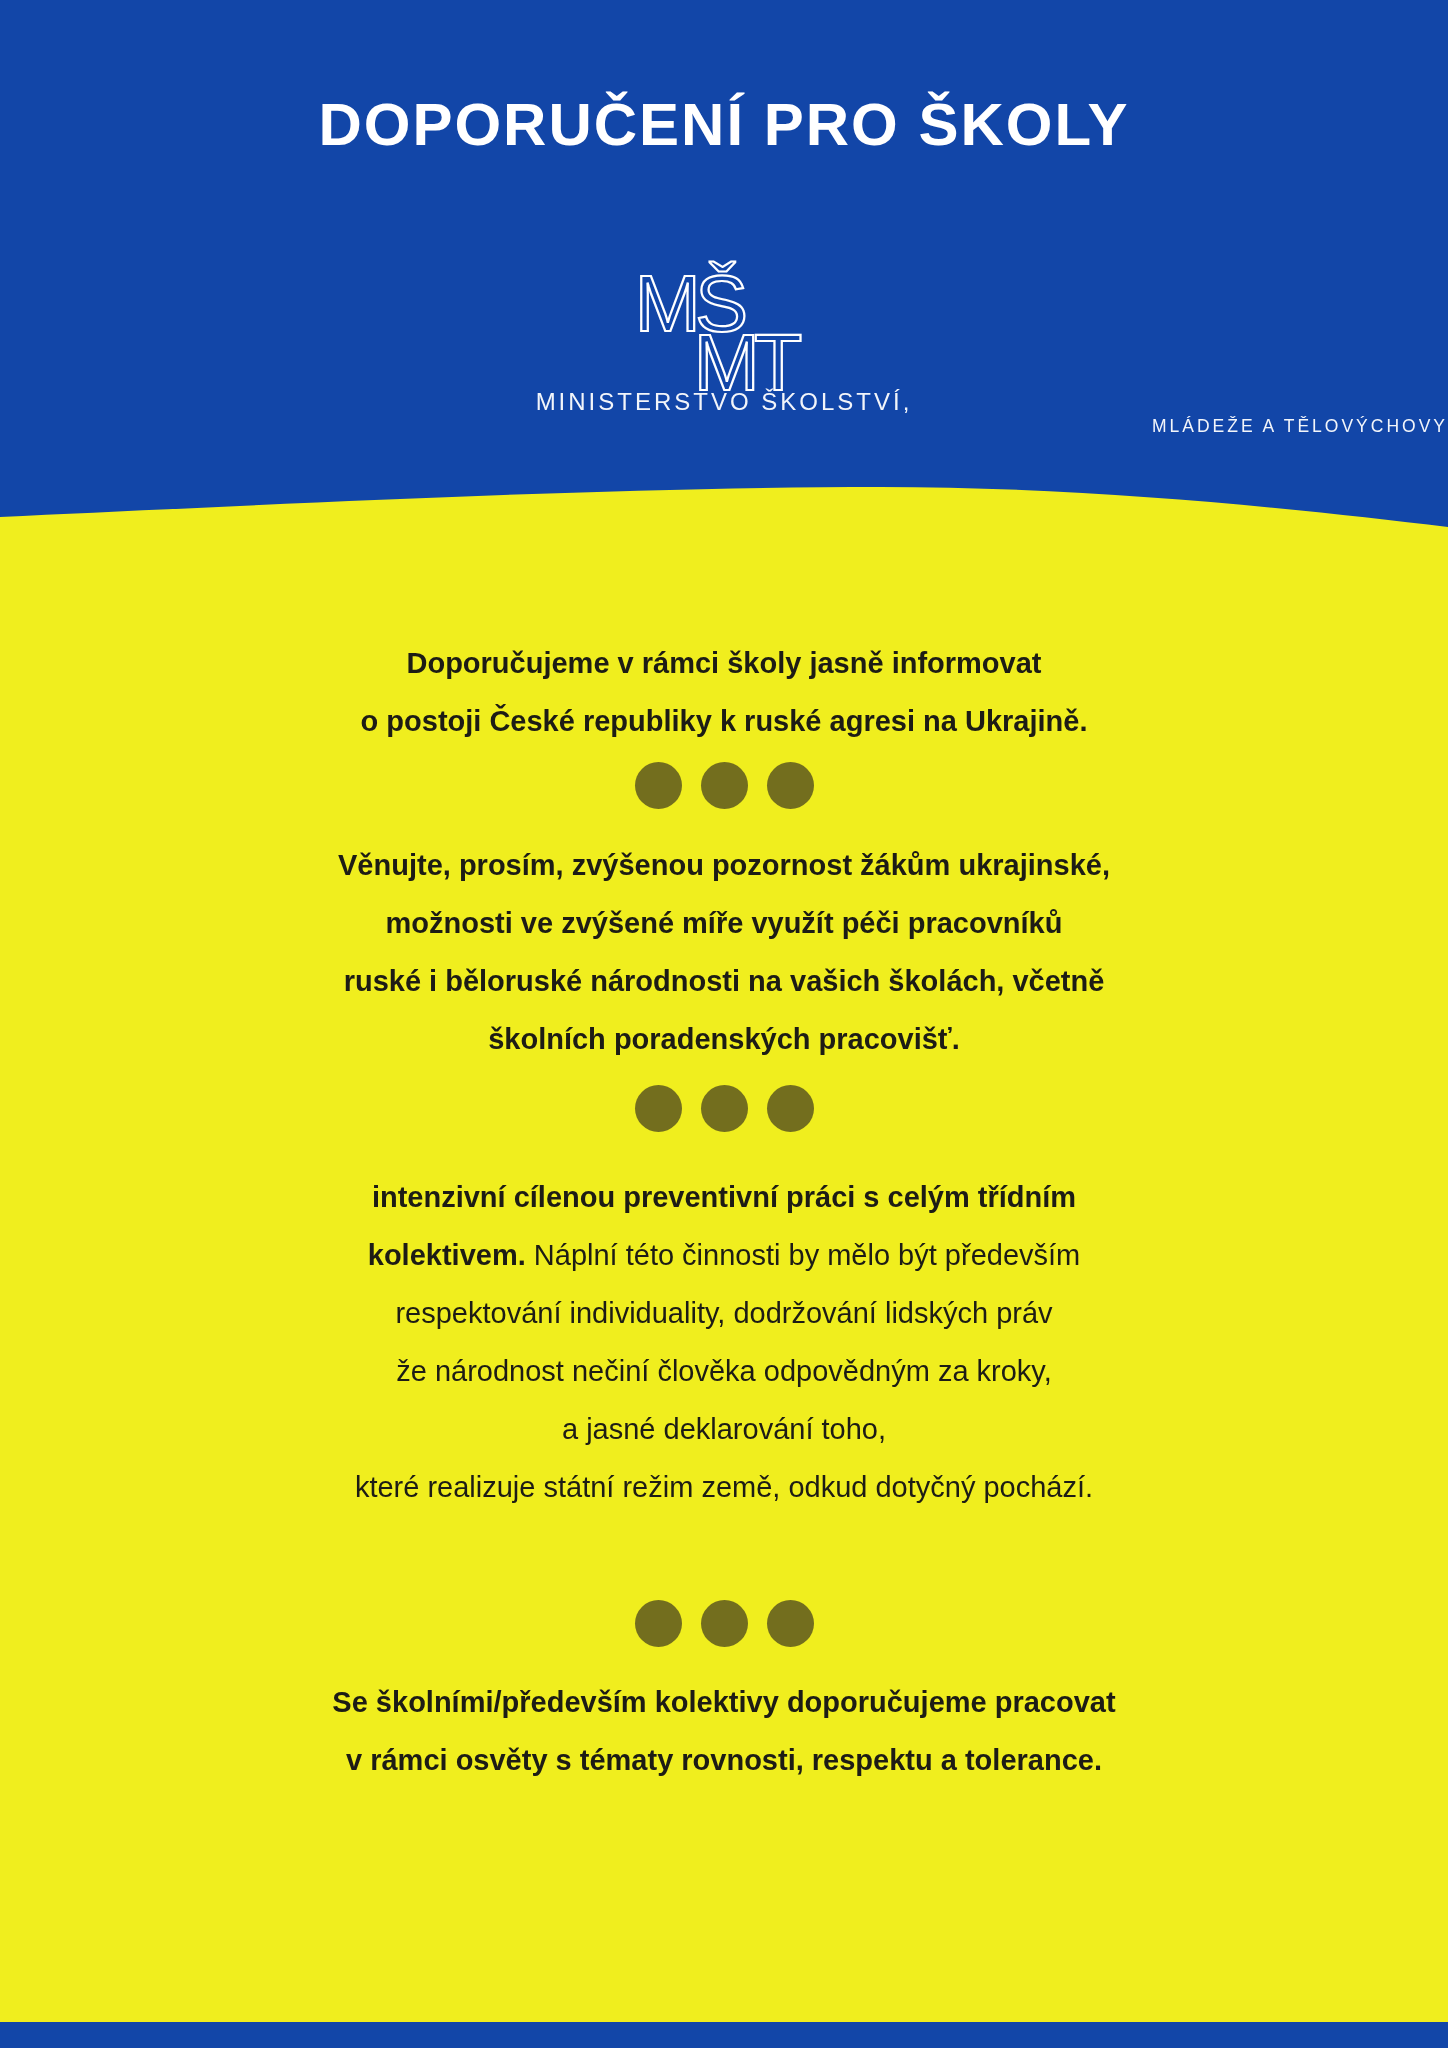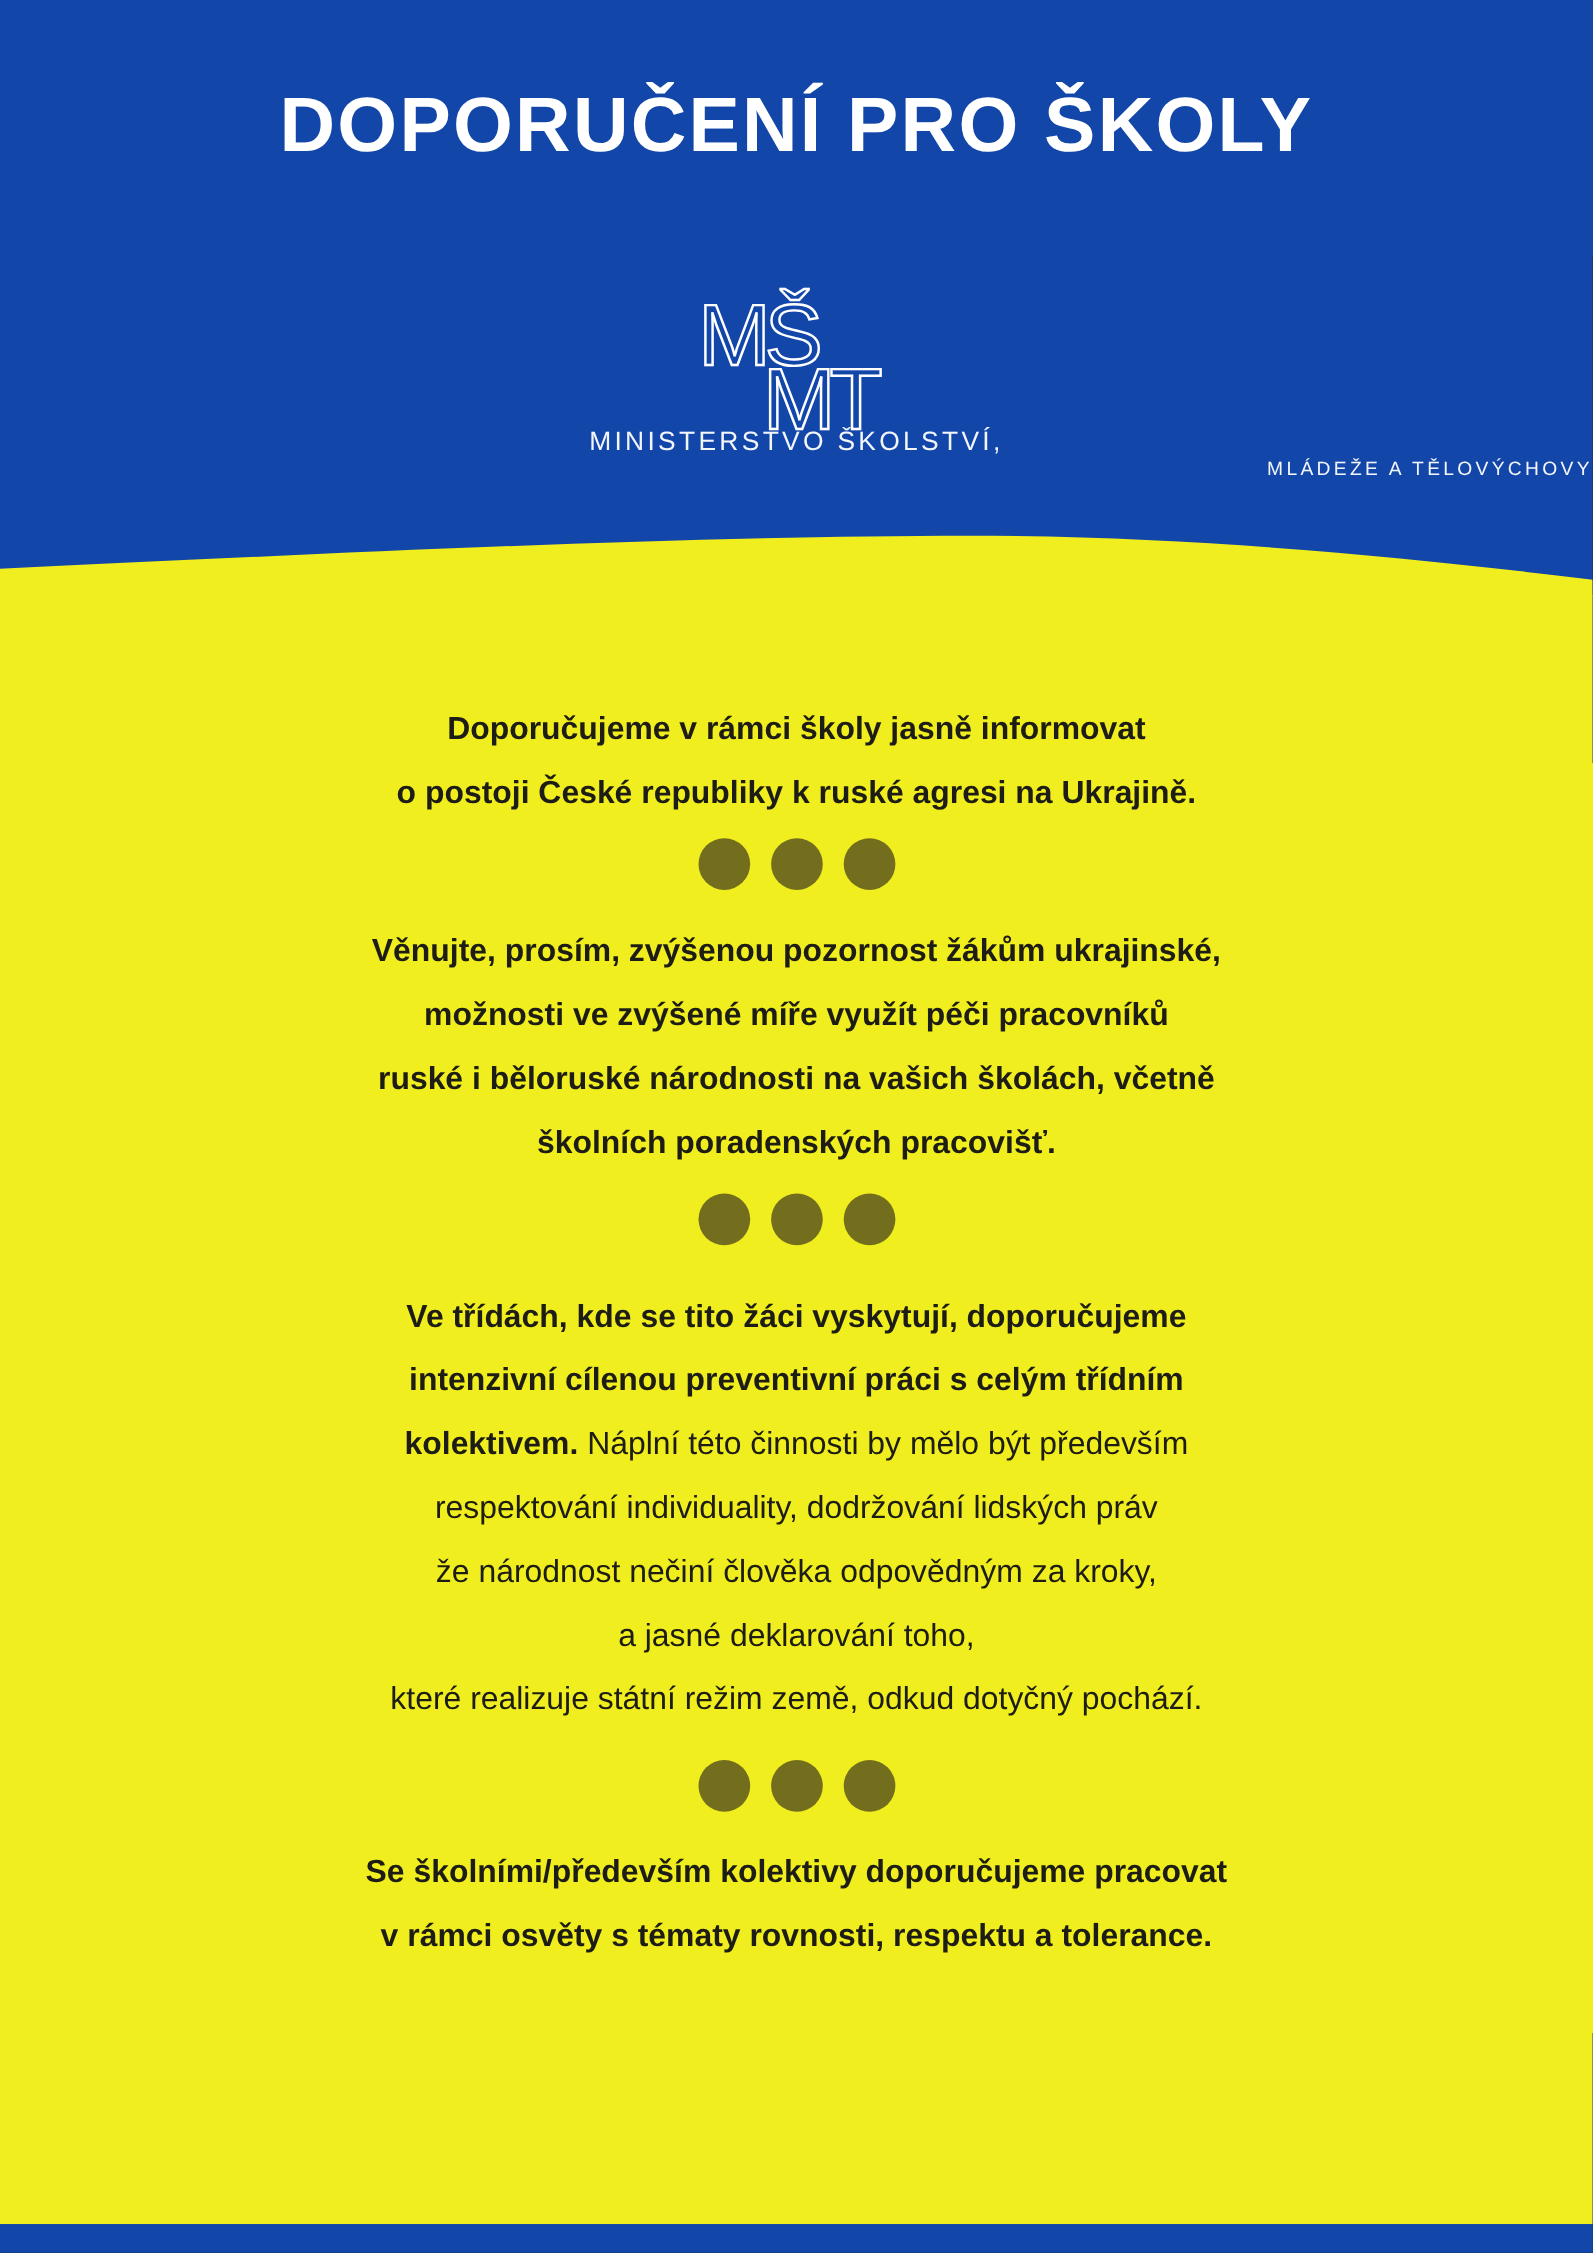--- a/index.html
+++ b/index.html
@@ -6,23 +6,23 @@
     --blue:#1246a8; --yellow:#f0ee1e; --olive:#736e1e; --ink:#1d1c15; --white:#ffffff;
   }
   html,body{margin:0;padding:0;background:#222;}
   .poster{
     position:relative; width:1448px; height:2048px; margin:0 auto;
     background:var(--blue); overflow:hidden;
     font-family:"Liberation Sans", sans-serif;
   }
   
   .title{
-    position:absolute; top:73px; left:0; width:100%; margin:0;
+    position:absolute; top:90px; left:0; width:100%; margin:0;
     text-align:center; color:var(--white);
-    font-size:70px; font-weight:700; letter-spacing:2px; line-height:1.15;
+    font-size:60px; font-weight:700; letter-spacing:2px; line-height:1.15;
     white-space:nowrap;
   }
   .monogram{
     position:absolute; top:256px; left:50%; transform:translateX(-50%);
     width:250px; height:138px;
   }
   .monogram text{
     font-family:"Liberation Sans", sans-serif;
     font-size:86px; fill:none; stroke:var(--white); stroke-width:2.4px;
     letter-spacing:-6px;
@@ -98,21 +98,20 @@
       <div class="line"><span class="seg bold">školních poradenských pracovišť.</span></div>
     </section>
 
   <div class="dots d2">
     <span class="dot"></span>
     <span class="dot"></span>
     <span class="dot"></span>
   </div>
 
   <section class="para p3">
-      <div class="line"><span class="seg bold">Ve třídách, kde se tito žáci vyskytují, doporučujeme</span></div>
       <div class="line"><span class="seg bold">intenzivní cílenou preventivní práci s celým třídním</span></div>
       <div class="line"><span class="seg bold">kolektivem.</span><span class="seg"> Náplní této činnosti by mělo být především</span></div>
       <div class="line"><span class="seg">respektování individuality, dodržování lidských práv</span></div>
       <div class="line"><span class="seg">že národnost nečiní člověka odpovědným za kroky,</span></div>
       <div class="line"><span class="seg">a jasné deklarování toho,</span></div>
       <div class="line"><span class="seg">které realizuje státní režim země, odkud dotyčný pochází.</span></div>
     </section>
 
   <div class="dots d3">
     <span class="dot"></span>

